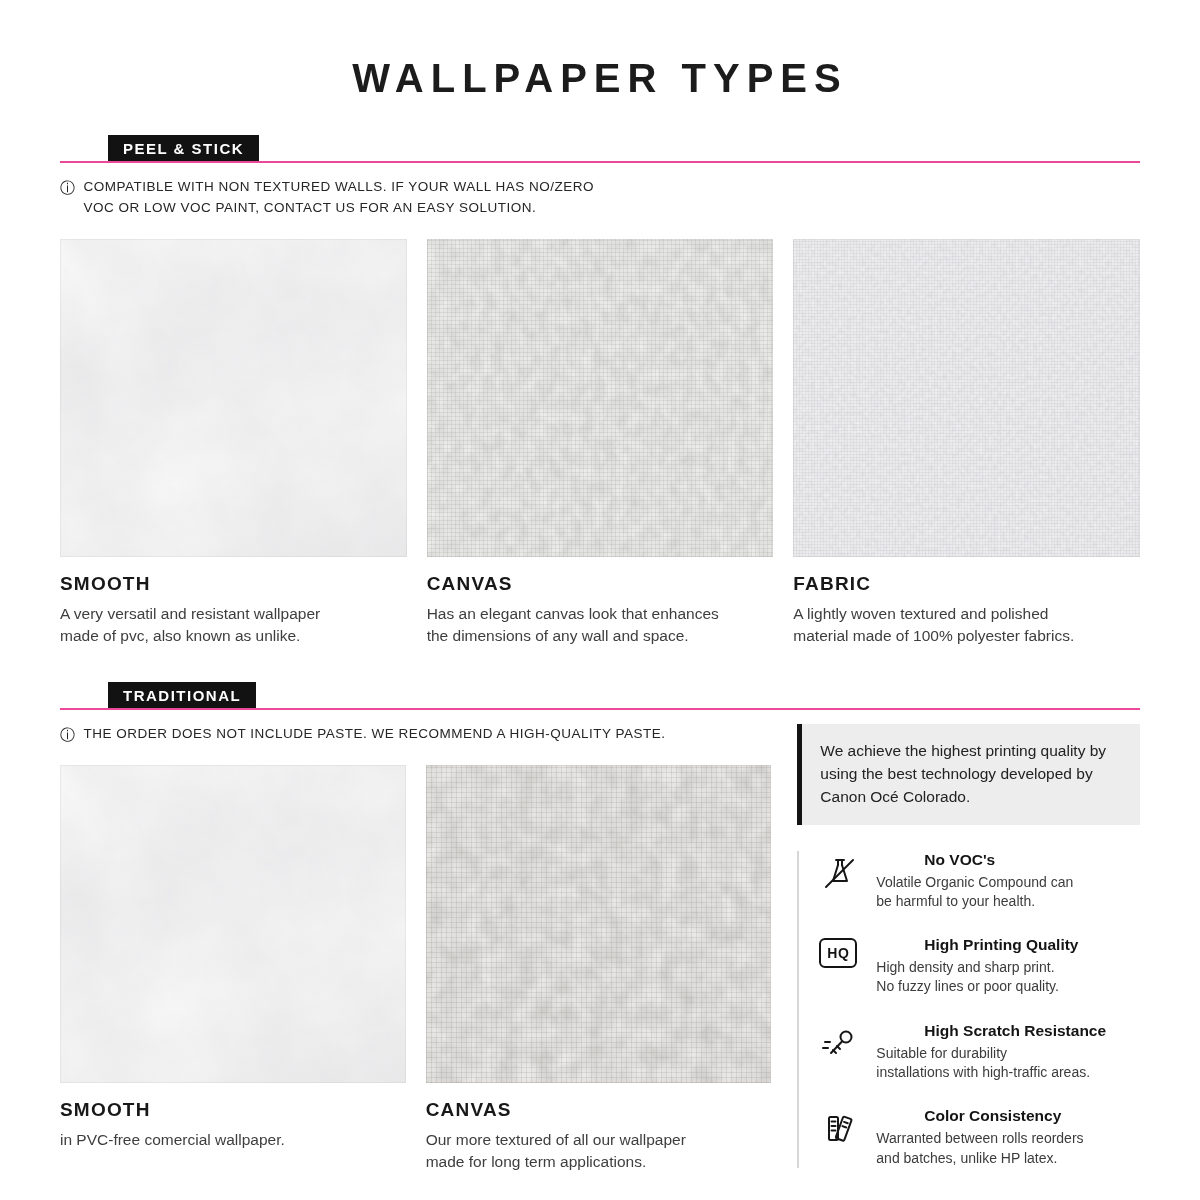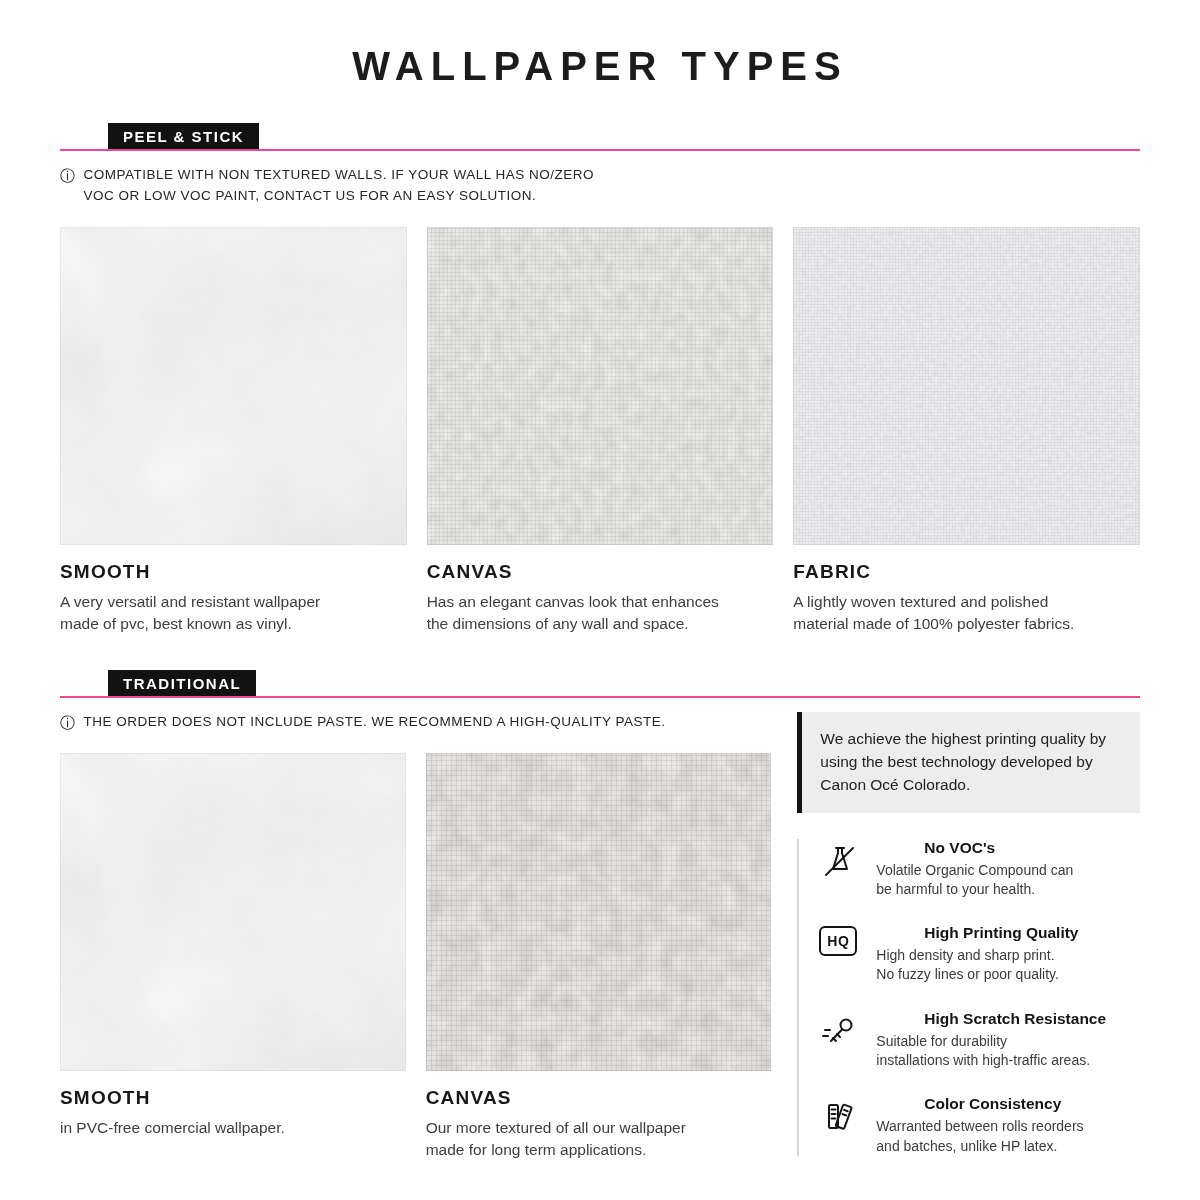--- a/index.html
+++ b/index.html
@@ -8,21 +8,21 @@
     width:1200px; height:1200px;
     background:#ffffff;
     font-family:"Liberation Sans", sans-serif;
     color:#1b1b1b;
     overflow:hidden;
   }
   .page { width:1200px; height:1200px; padding:30px 60px 0; }
 
   
   .page-title {
-    margin:14px 0 34px;
+    margin:26px 0 34px;
     text-align:center;
     font-size:40px;
     font-weight:700;
     letter-spacing:7px;
     color:#1c1c1c;
   }
 
   
   .section-header {
     border-bottom:2px solid #ec4899;
@@ -190,21 +190,21 @@
 
     <div class="card">
       <div class="swatch tex-smooth">
         <svg class="noise">
             <rect width="100%" height="100%" filter="url(#noise-soft)"></rect>
           </svg>
       </div>
       <div class="card-heading">SMOOTH</div>
       <div class="card-desc">
         <div>A very versatil and resistant wallpaper</div>
-        <div>made of pvc, best known as vinyl.</div>
+        <div>made of pvc, also known as unlike.</div>
       </div>
     </div>
 
     <div class="card">
       <div class="swatch tex-canvas">
         <svg class="noise">
             <rect width="100%" height="100%" filter="url(#noise-grain)"></rect>
           </svg>
       </div>
       <div class="card-heading">CANVAS</div>

